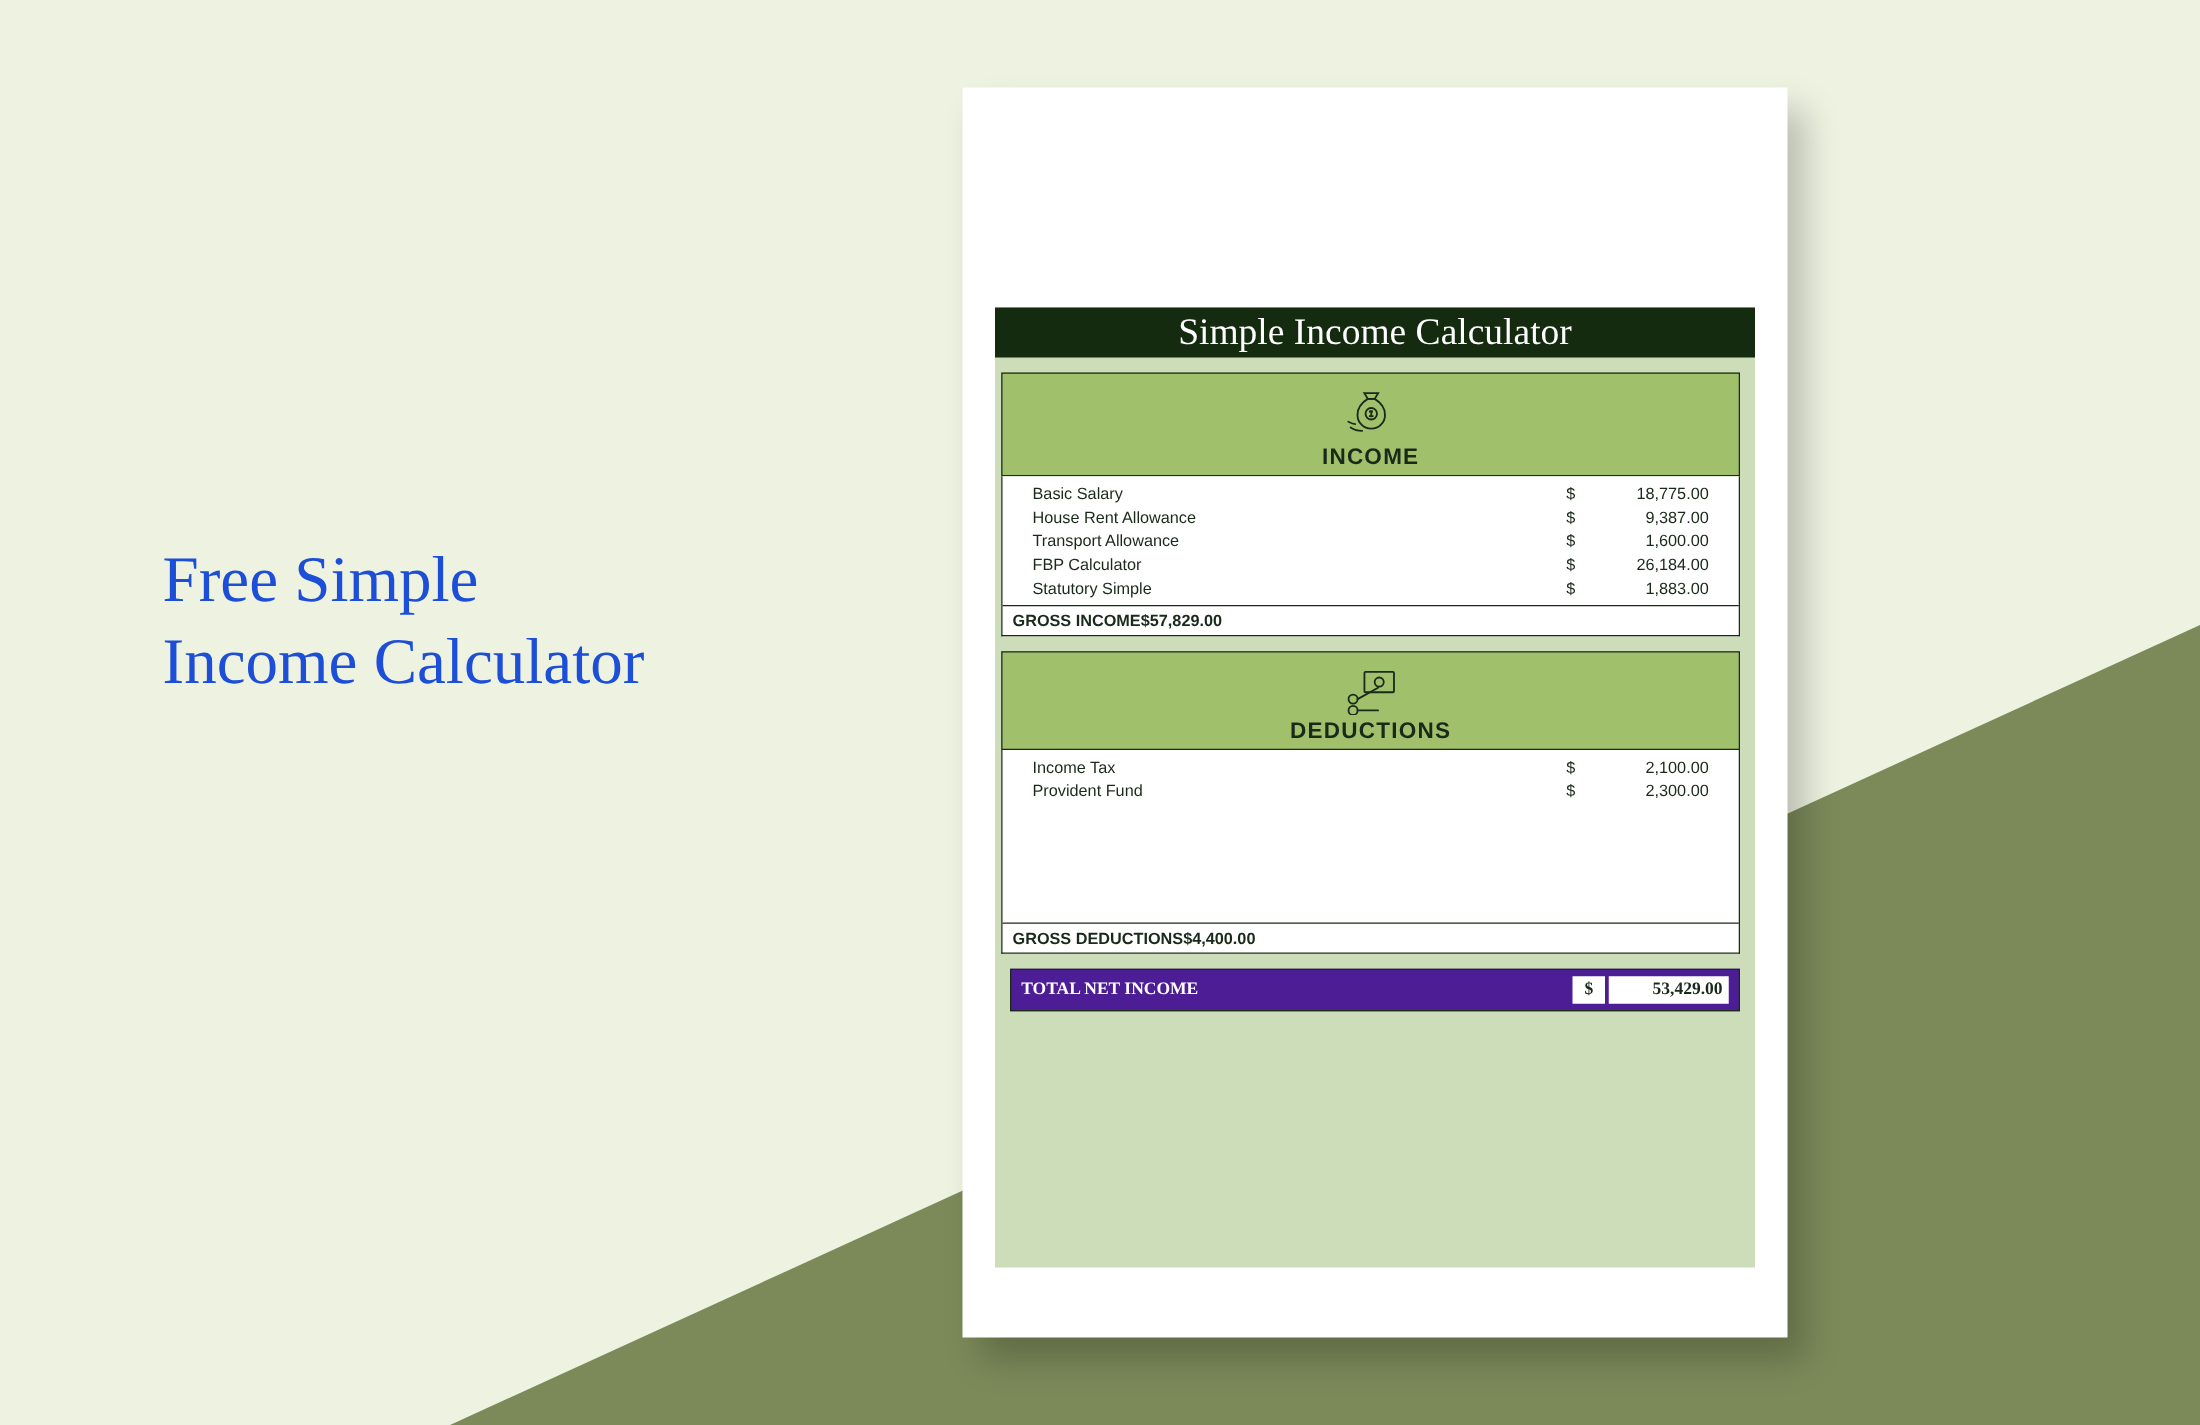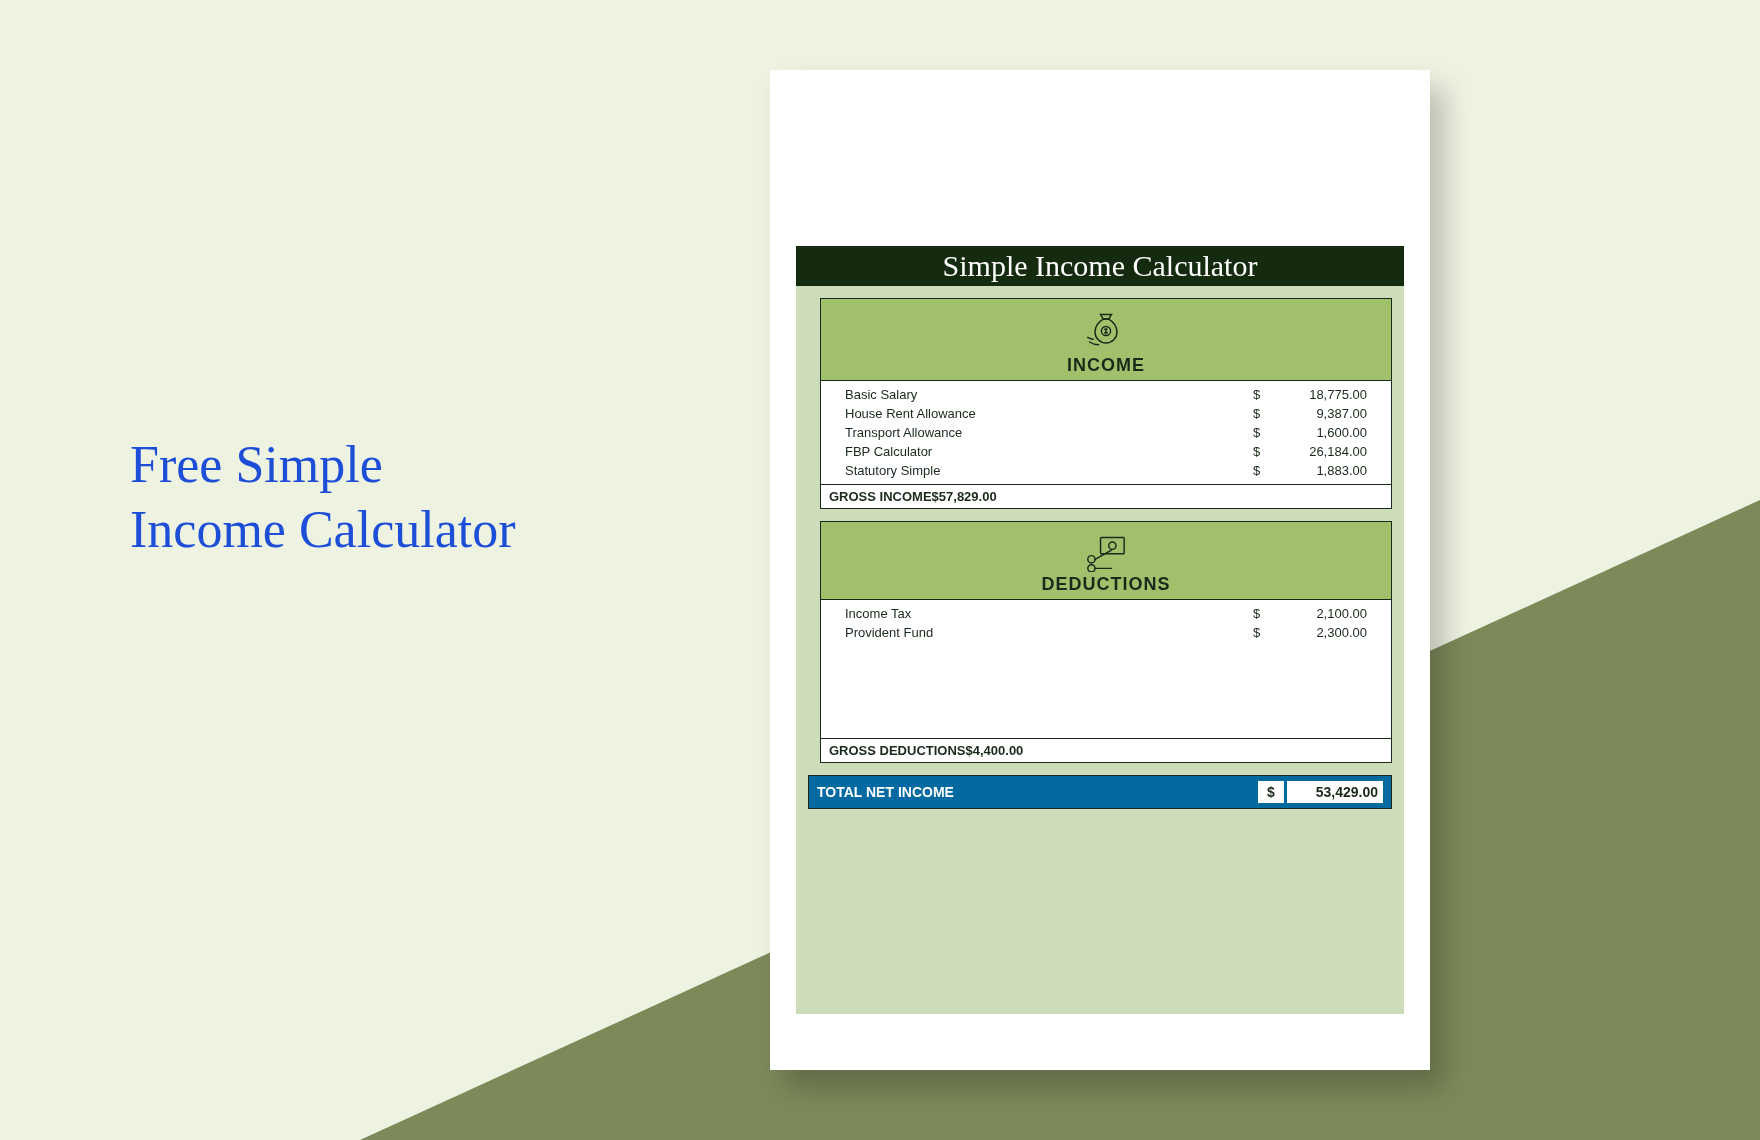--- a/index.html
+++ b/index.html
@@ -2,33 +2,33 @@
 <html><head>
 <meta charset="utf-8">
 <style>
 *{margin:0;padding:0;box-sizing:border-box}
 body{width:1760px;height:1140px;background:#eef2e1;position:relative;overflow:hidden;font-family:Georgia,serif}
 .diag{position:absolute;bottom:0;right:0;width:0;height:0;border-right:1400px solid #7c8a5a;border-top:640px solid transparent}
 .hero-title{position:absolute;left:130px;top:432px;font-size:52px;line-height:1.25;color:#1d4ed8;font-weight:400}
 .sheet{position:absolute;left:770px;top:70px;width:660px;height:1000px;background:#fff;box-shadow:14px 18px 26px rgba(0,0,0,.22)}
 .panel{position:absolute;left:26px;right:26px;top:176px;bottom:56px;background:#cddcb9}
 .titlebar{background:#152b10;color:#fff;height:40px;font-family:'Brush Script MT',cursive;font-size:30px;display:flex;align-items:center;justify-content:center}
-.sect{margin:12px 12px 0 24px}
+.sect{margin:12px 12px 0 5px}
 .sect-head{background:#a0c06c;border:1px solid #1a2a1a;padding:10px 0 4px 0;text-align:center}
 .sect-head svg{display:block;margin:0 auto 2px}
 .sect-label{font-family:Arial,sans-serif;font-weight:700;font-size:18px;letter-spacing:1px;color:#1a2a1a}
 .box{background:#fff;border:1px solid #1a2a1a;border-top:none;font-family:Arial,sans-serif;font-size:13px;color:#1a2a1a}
 .rows{padding:4px 16px;min-height:100px}
 .rows.tall{min-height:138px}
 .row{display:flex;padding:2px 8px}
 .row .lbl{flex:1}
 .row .cur{width:22px}
 .row .val{width:92px;text-align:right}
 .total{display:flex;border-top:1px solid #1a2a1a;padding:4px 8px;font-weight:700}
-.net{margin:12px;background:#0369a1;color:#fff;border:1px solid #1a2a1a;display:flex;font-family:Liberation Sans, sans-serif;font-weight:700;font-size:14px;padding:5px 8px;align-items:center}
+.net{margin:12px;background:#4c1d95;color:#fff;border:1px solid #1a2a1a;display:flex;font-family:Liberation Serif, serif;font-weight:700;font-size:14px;padding:5px 8px;align-items:center}
 .net .lbl{flex:1}
 .net .cur{background:#fff;color:#1a2a1a;width:26px;text-align:center;padding:3px 0;margin-right:3px}
 .net .val{background:#fff;color:#1a2a1a;width:96px;text-align:right;padding:3px 5px}
 </style>
 </head>
 <body>
 
 <div class="diag"></div>
 
 <div class="hero-title">

